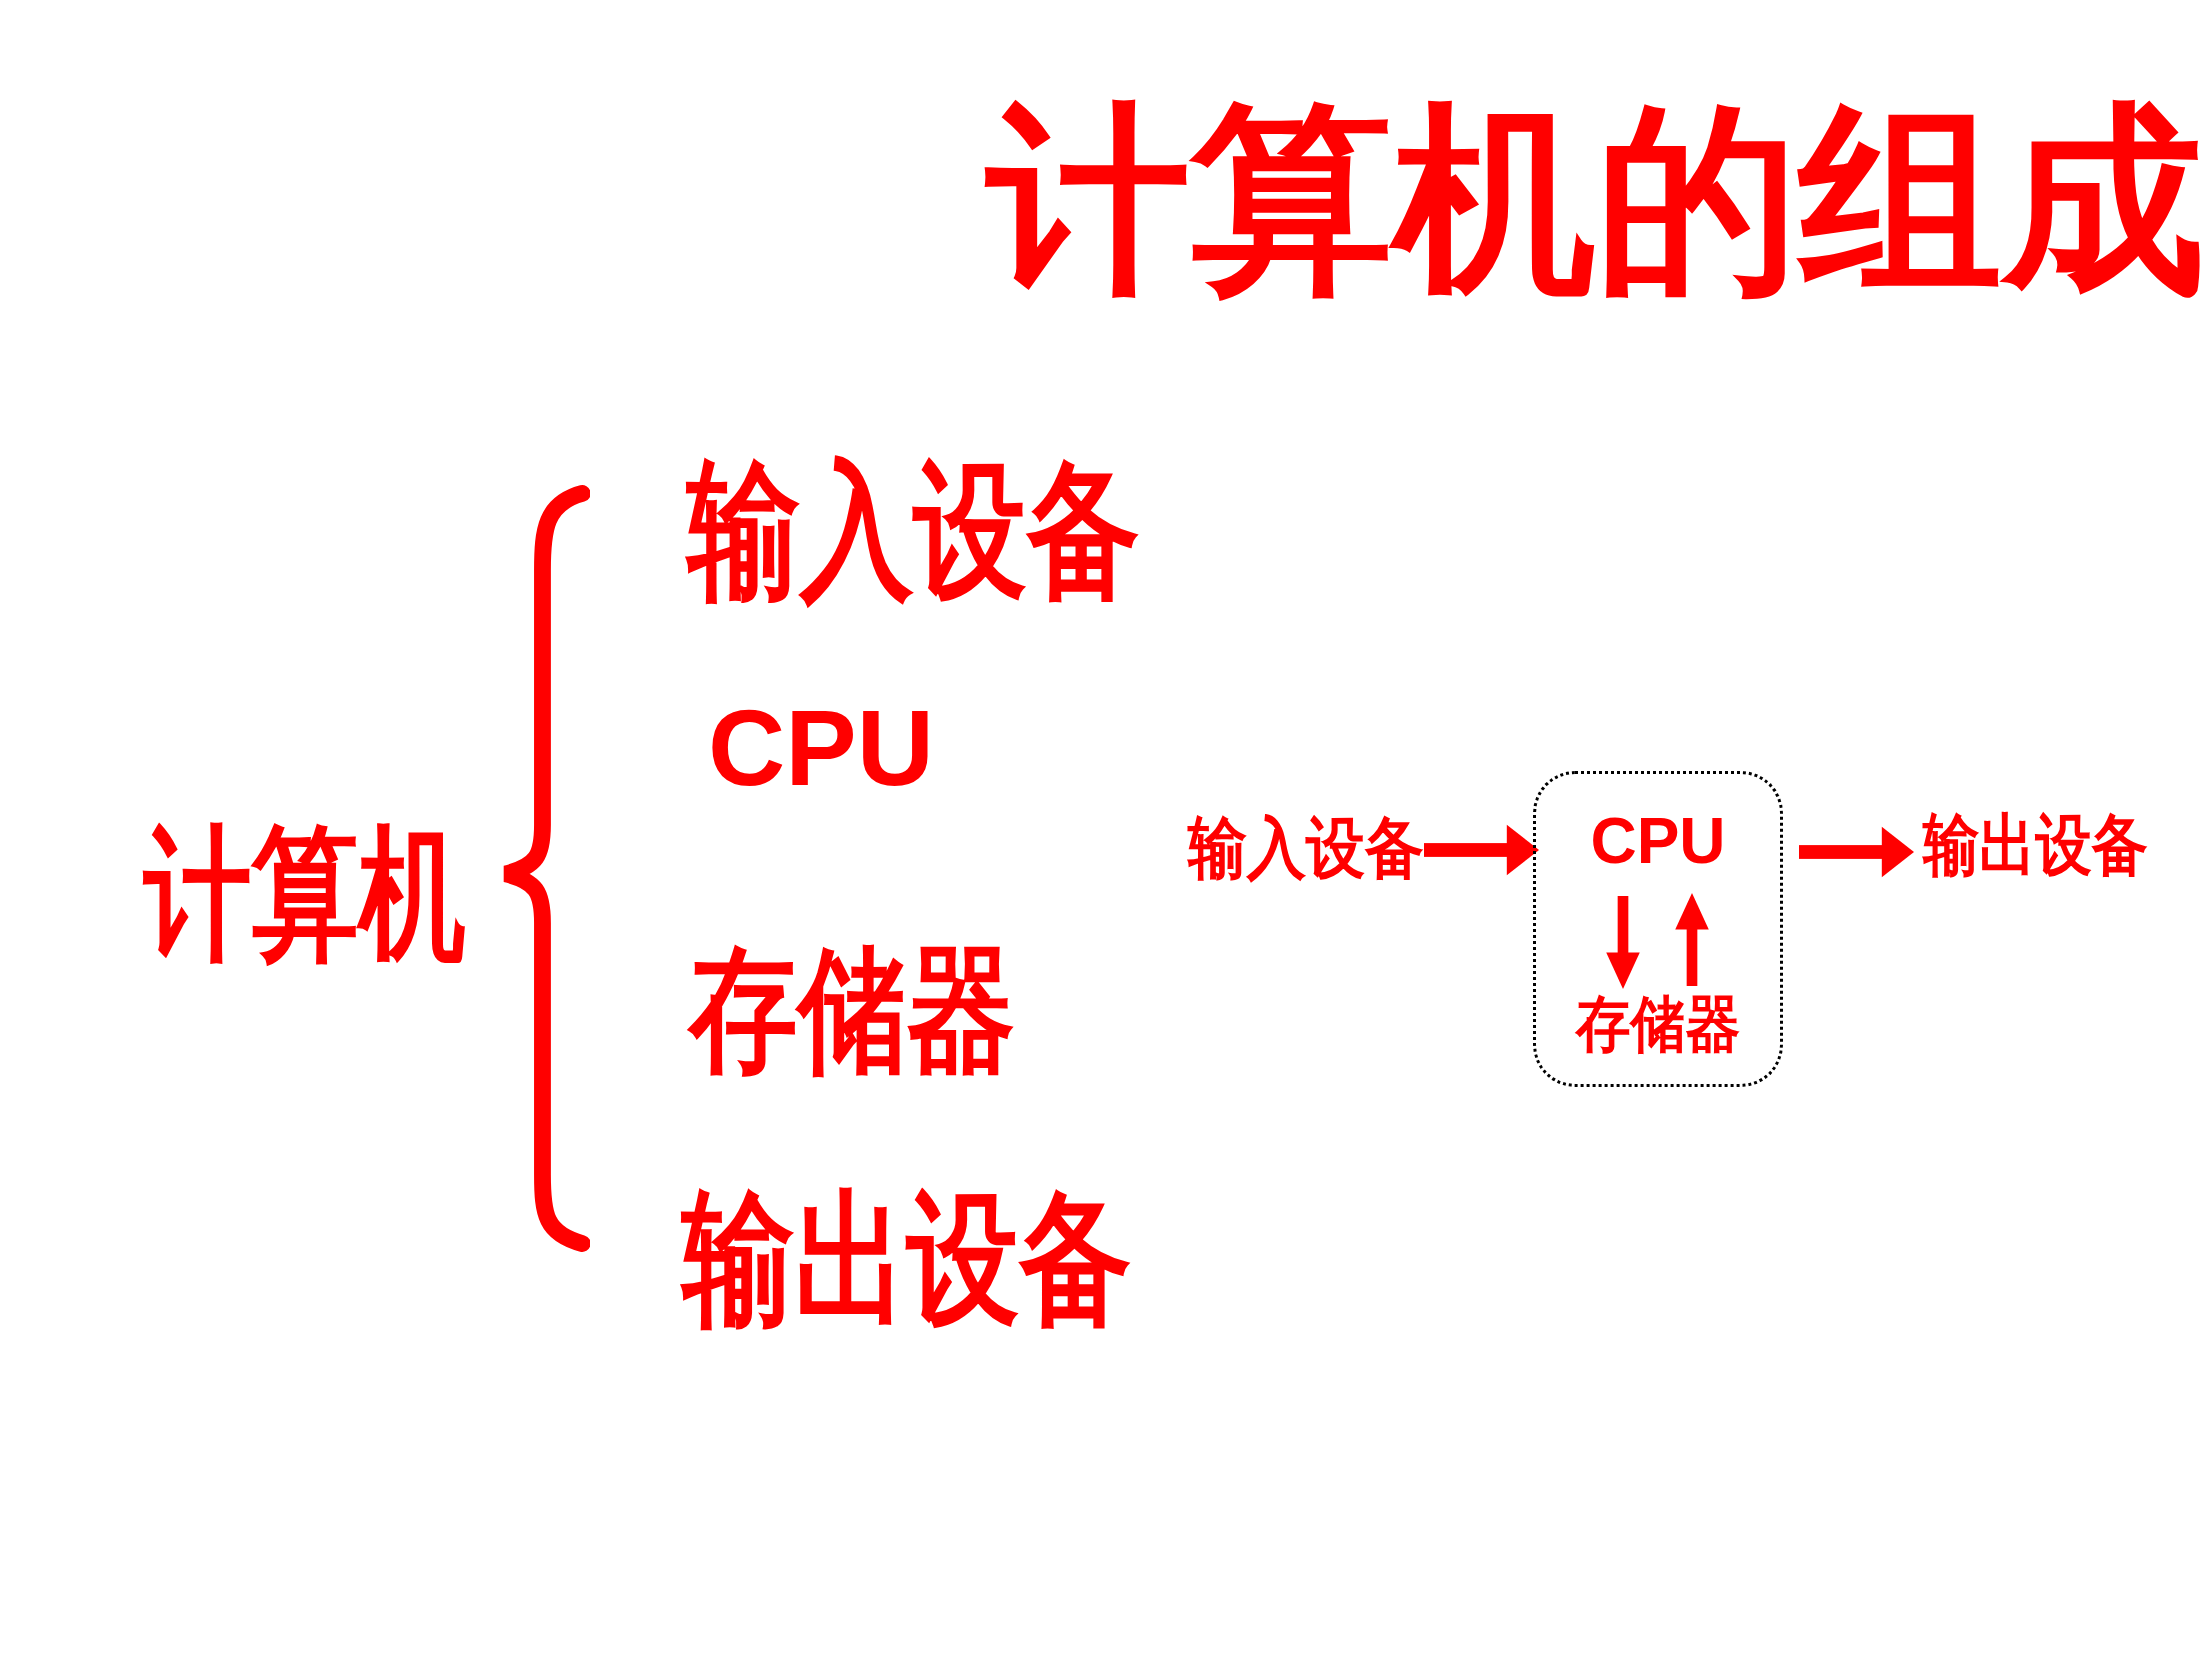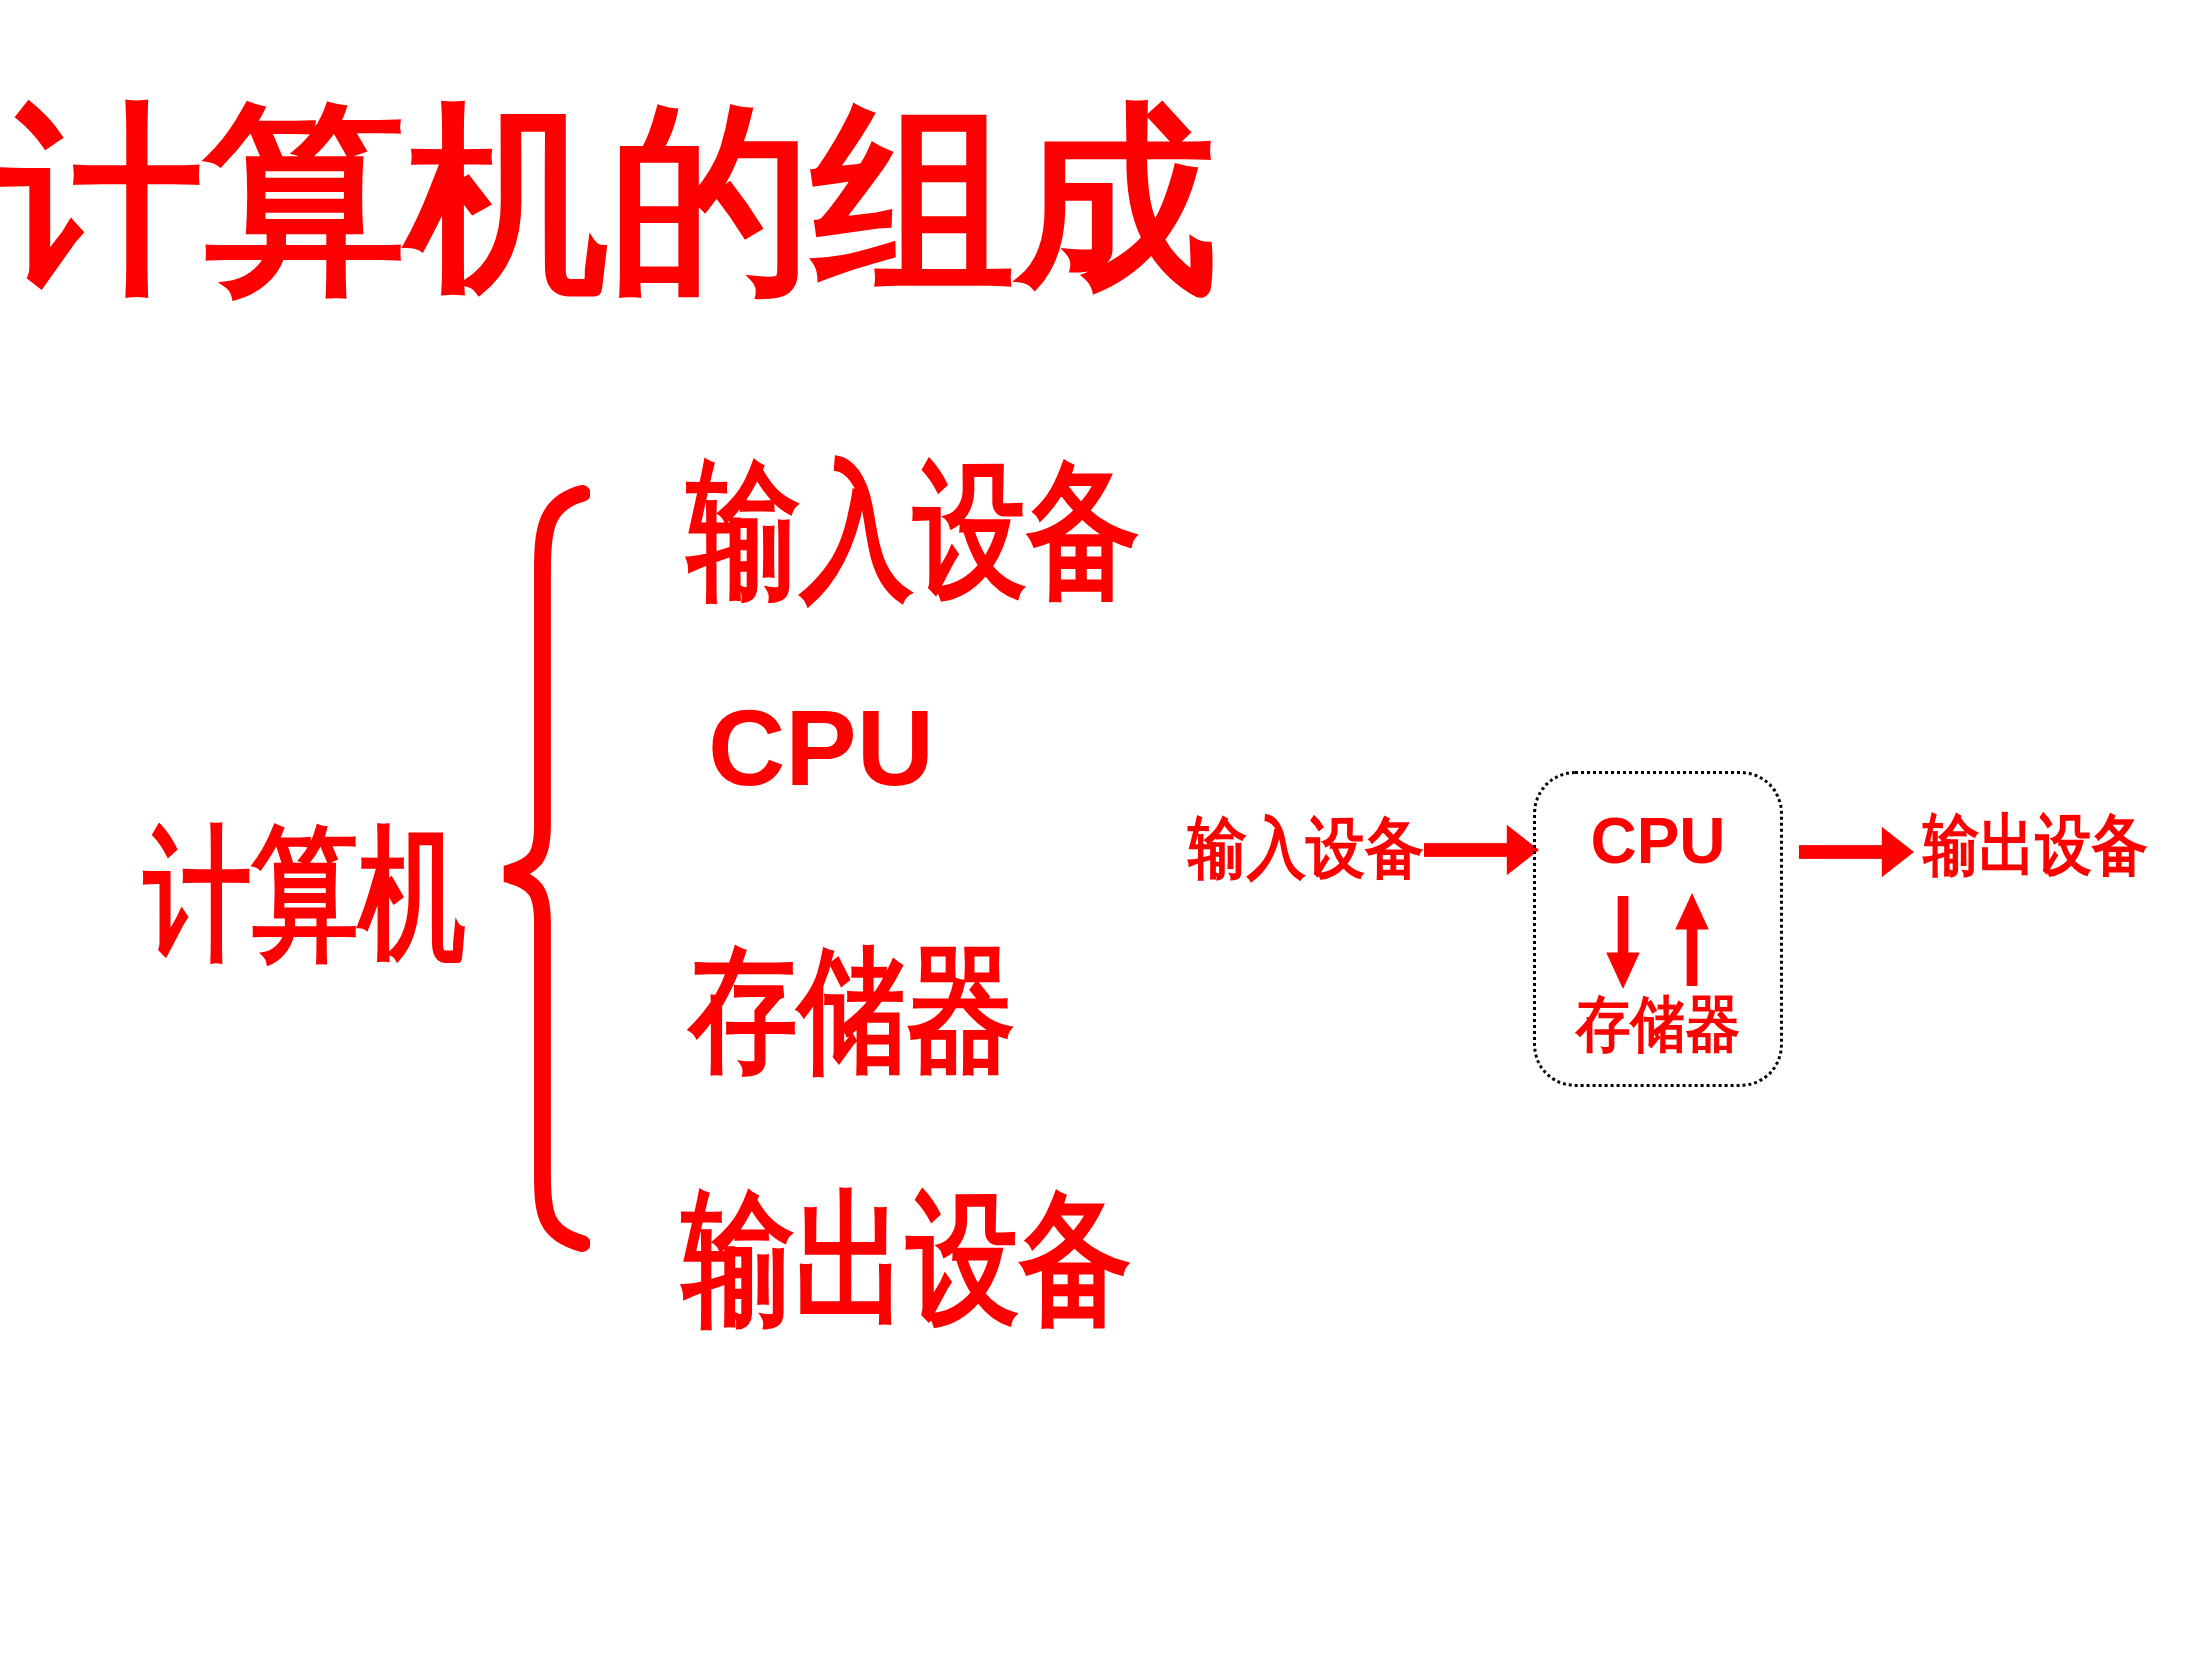--- a/index.html
+++ b/index.html
@@ -33,21 +33,21 @@
     white-space: nowrap;
   }
   .icon-svg {
     position: absolute;
     display: block;
   }
   #page-title {
     left: 0;
     top: 100px;
     width: 2205px;
-    text-align: left;
+    text-align: right;
     font-size: 203px;
   }
   #outline-root {
     left: 144px;
     top: 823px;
     font-size: 145px;
     transform: scaleX(0.74);
   }
   #brace {
     left: 498px;

